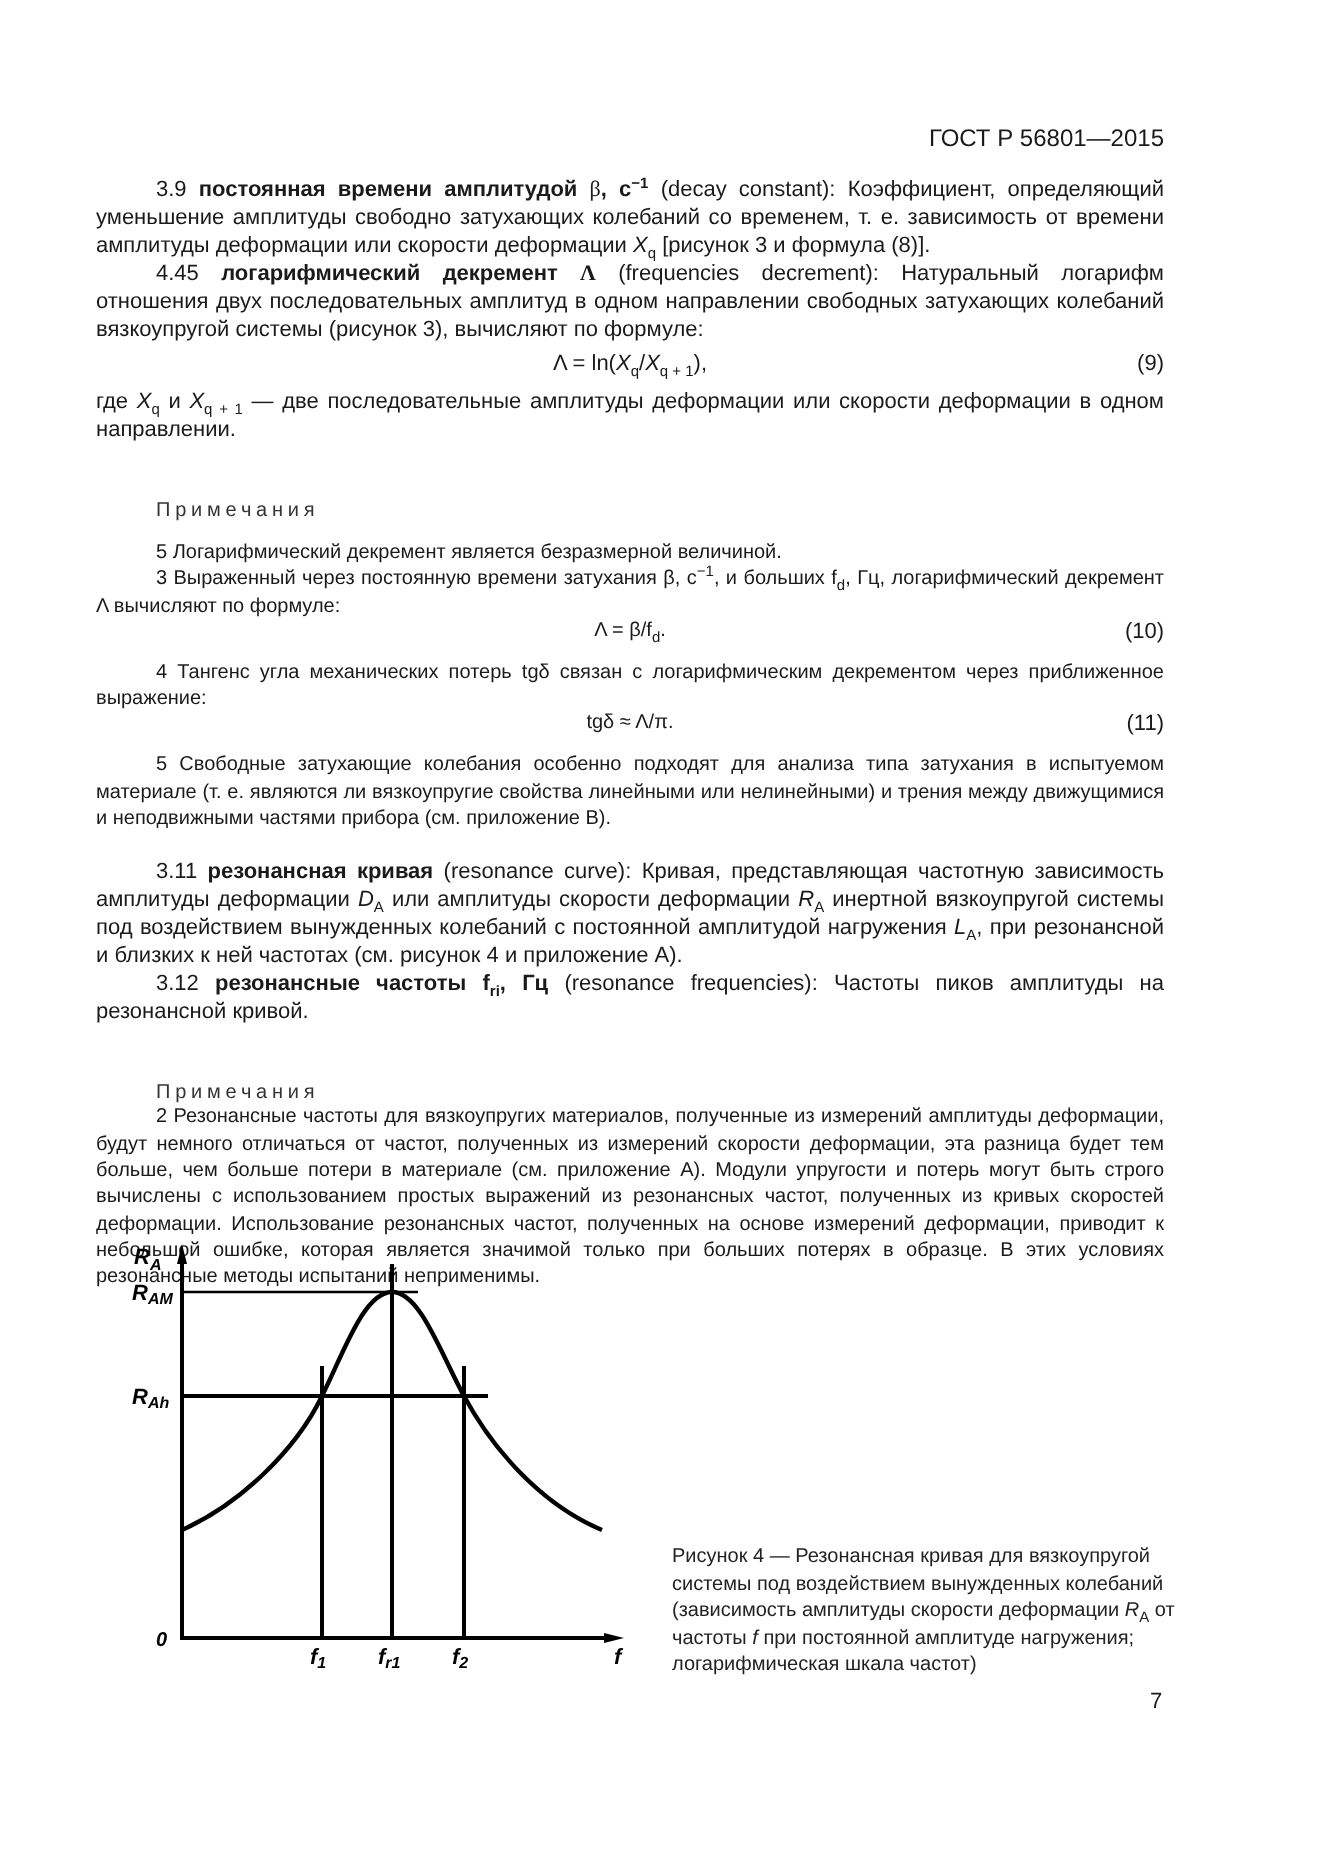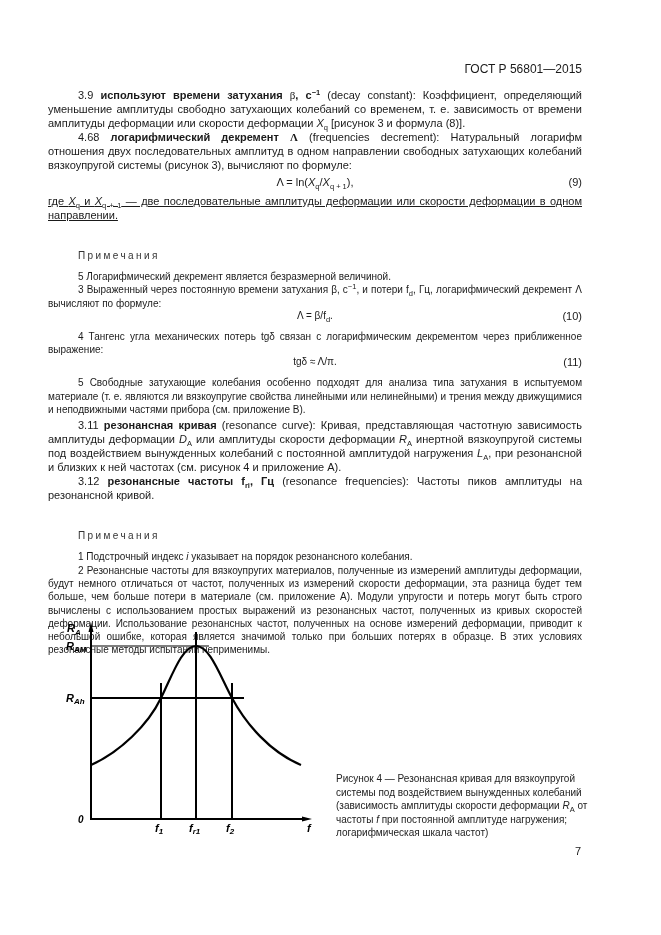--- a/index.html
+++ b/index.html
@@ -23,73 +23,72 @@
   svg text { font-family: "Liberation Sans", sans-serif; font-weight: bold; font-style: italic; }
 </style>
 </head>
 <body>
 
 <div class="header">ГОСТ Р 56801—2015</div>
 
 <div class="col" style="top:88px;">
   <p class="ind">
     <span>3.9</span>
-    <b><span>используют времени затухания</span></b>
+    <b><span>постоянная времени амплитудой</span></b>
     <span class="serif">β</span><b><span>, с</span><sup>−1</sup></b>
     <span>(decay constant):</span>
     <span>Коэффициент, определяющий уменьшение амплитуды свободно затухающих колебаний со временем, т. е. зависимость от времени амплитуды деформации или скорости деформации</span>
     <i>X</i><sub>q</sub>
     <span>[рисунок 3 и формула (8)].</span>
   </p>
   <p class="ind">
-    <span>4.68</span>
+    <span>4.45</span>
     <b><span>логарифмический декремент</span> <span class="serif">Λ</span></b>
     <span>(frequencies decrement):</span>
     <span>Натуральный логарифм отношения двух последовательных амплитуд в одном направлении свободных затухающих колебаний вязкоупругой системы (рисунок 3), вычисляют по формуле:</span>
   </p>
   <div class="formula" style="margin-top:4px;">
     <span class="expr"><span>Λ = ln(</span><i>X</i><sub>q</sub><span>/</span><i>X</i><sub>q + 1</sub><span>),</span></span>
     <span class="num">(9)</span>
   </div>
-  <p style="margin-top:2px;text-decoration:underline;">
+  <p style="margin-top:2px;">
     <span>где </span><i>X</i><sub>q</sub><span> и </span><i>X</i><sub>q + 1</sub><span> — две последовательные амплитуды деформации или скорости деформации в одном направлении.</span>
   </p>
 
   <div class="small" style="margin-top:10px;">
     <div class="notes-title">Примечания</div>
     <p class="ind" style="margin-top:9px;">5 Логарифмический декремент является безразмерной величиной.</p>
-    <p class="ind"><span>3 Выраженный через постоянную времени затухания β, с</span><sup>−1</sup><span>, и потери f</span><sub>d</sub><span>, Гц, логарифмический декремент Λ вычисляют по формуле:</span></p>
+    <p class="ind"><span>3 Выраженный через постоянную времени затухания β, с</span><sup>−1</sup><span>, и больших f</span><sub>d</sub><span>, Гц, логарифмический декремент Λ вычисляют по формуле:</span></p>
     <div class="formula" style="font-size:10px;">
       <span class="expr"><span>Λ = β/f</span><sub>d</sub><span>.</span></span>
       <span class="num" style="font-size:11px;">(10)</span>
     </div>
     <p class="ind" style="margin-top:4px;">4 Тангенс угла механических потерь tgδ связан с логарифмическим декрементом через приближенное выражение:</p>
     <div class="formula" style="font-size:10px;">
       <span class="expr">tgδ ≈ Λ/π.</span>
       <span class="num" style="font-size:11px;text-align:right;">(11)</span>
     </div>
     <p class="ind" style="margin-top:4px;">5 Свободные затухающие колебания особенно подходят для анализа типа затухания в испытуемом материале (т. е. являются ли вязкоупругие свойства линейными или нелинейными) и трения между движущимися и неподвижными частями прибора (см. приложение В).</p>
   </div>
 
-  <p class="ind" style="margin-top:2px;">
+  <p class="ind" style="margin-top:13px;">
     <span>3.11</span>
     <b>резонансная кривая</b>
     <span>(resonance curve):</span>
     <span>Кривая, представляющая частотную зависимость амплитуды деформации </span><i>D</i><sub>A</sub><span> или амплитуды скорости деформации </span><i>R</i><sub>A</sub><span> инертной вязкоупругой системы под воздействием вынужденных колебаний с постоянной амплитудой нагружения </span><i>L</i><sub>A</sub><span>, при резонансной и близких к ней частотах (см. рисунок 4 и приложение А).</span>
   </p>
   <p class="ind">
     <span>3.12</span>
     <b><span>резонансные частоты f</span><sub>ri</sub><span>, Гц</span></b>
     <span>(resonance frequencies):</span>
     <span>Частоты пиков амплитуды на резонансной кривой.</span>
   </p>
 
   <div class="small" style="margin-top:10px;">
     <div class="notes-title">Примечания</div>
-    <p class="ind" style="margin-top:9px;"><span>1 Подстрочный индекс </span><i>i</i><span> указывает на порядок резонансного колебания.</span></p>
     <p class="ind">2 Резонансные частоты для вязкоупругих материалов, полученные из измерений амплитуды деформации, будут немного отличаться от частот, полученных из измерений скорости деформации, эта разница будет тем больше, чем больше потери в материале (см. приложение А). Модули упругости и потерь могут быть строго вычислены с использованием простых выражений из резонансных частот, полученных из кривых скоростей деформации. Использование резонансных частот, полученных на основе измерений деформации, приводит к небольшой ошибке, которая является значимой только при больших потерях в образце. В этих условиях резонансные методы испытаний неприменимы.</p>
   </div>
 </div>
 
 <svg style="position:absolute; left:0; top:0;" width="661" height="935" viewBox="0 0 661 935">
 
   <line x1="91" y1="820" x2="91" y2="628" stroke="#000" stroke-width="2"></line>
   <polygon points="91,622 88.5,632 93.5,632" fill="#000"></polygon>
 
   <line x1="90" y1="819" x2="305" y2="819" stroke="#000" stroke-width="2"></line>

